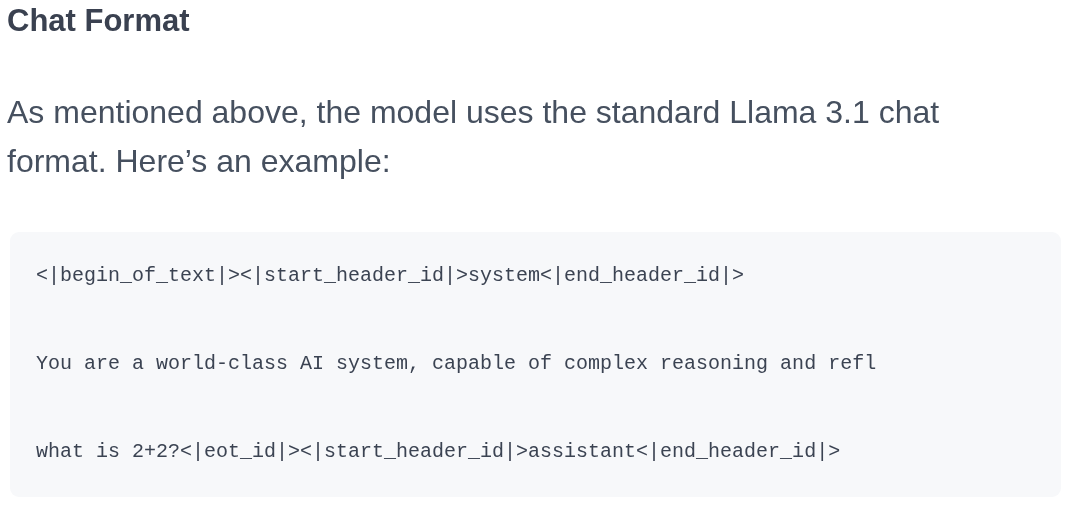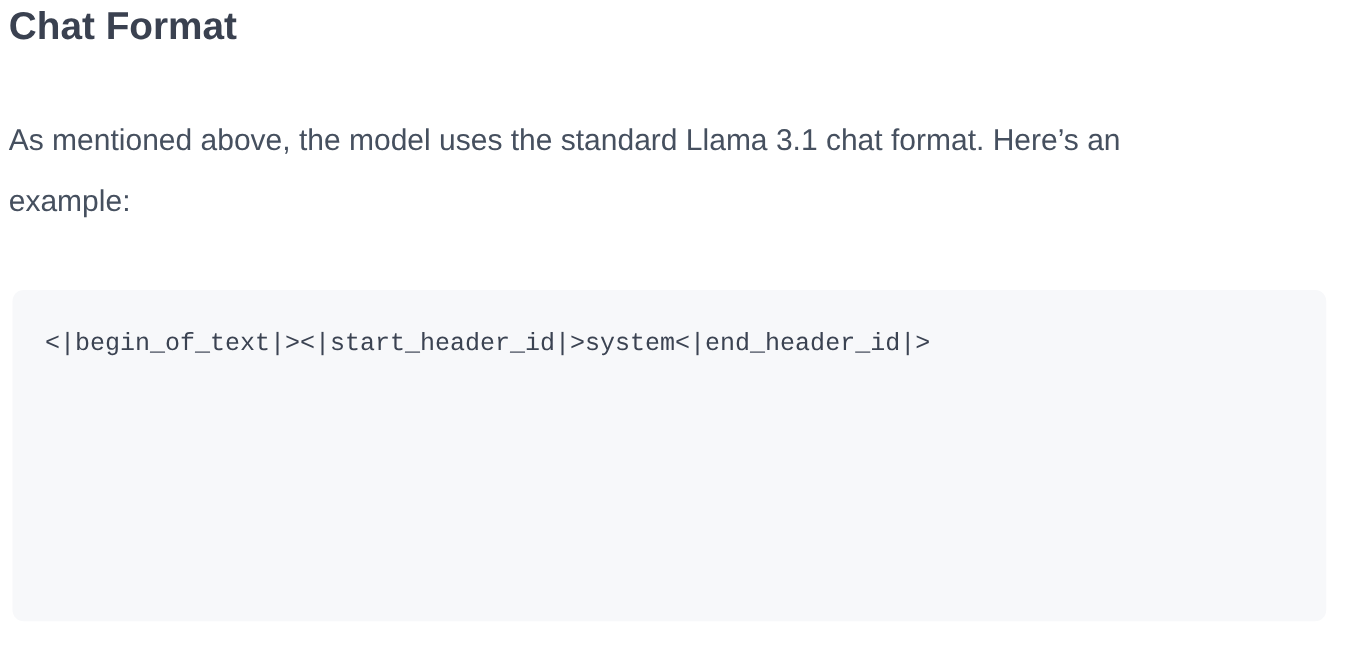--- a/index.html
+++ b/index.html
@@ -21,21 +21,21 @@
     margin: 0;
     font-size: 31px;
     line-height: 34px;
     font-weight: 700;
     color: #3a4150;
     letter-spacing: 0;
   }
   .body-paragraph {
     margin: 50px 0 0 0;
     max-width: 960px;
-    font-size: 24px;
+    font-size: 32px;
     line-height: 49px;
     font-weight: 400;
     color: #46505f;
   }
   .code-block {
     margin: 46px 0 0 3px;
     width: 1051px;
     height: 265px;
     background: #f7f8fa;
     border-radius: 9px;
@@ -53,15 +53,15 @@
 </style>
 </head>
 <body>
 
 <div class="page">
 
   <h3 class="section-heading">Chat Format</h3>
 
   <p class="body-paragraph">As mentioned above, the model uses the standard Llama 3.1 chat format. Here’s an example:</p>
 
-  <pre class="code-block"><div class="code-line">&lt;|begin_of_text|&gt;&lt;|start_header_id|&gt;system&lt;|end_header_id|&gt;</div></pre>
+  <pre class="code-block"><div class="code-line">&lt;|begin_of_text|&gt;&lt;|start_header_id|&gt;system&lt;|end_header_id|&gt;</div><div class="code-line">You are a world-class AI system, capable of complex reasoning and refl</div><div class="code-line">what is 2+2?&lt;|eot_id|&gt;&lt;|start_header_id|&gt;assistant&lt;|end_header_id|&gt;</div></pre>
 
 </div>
 
 </body></html>

